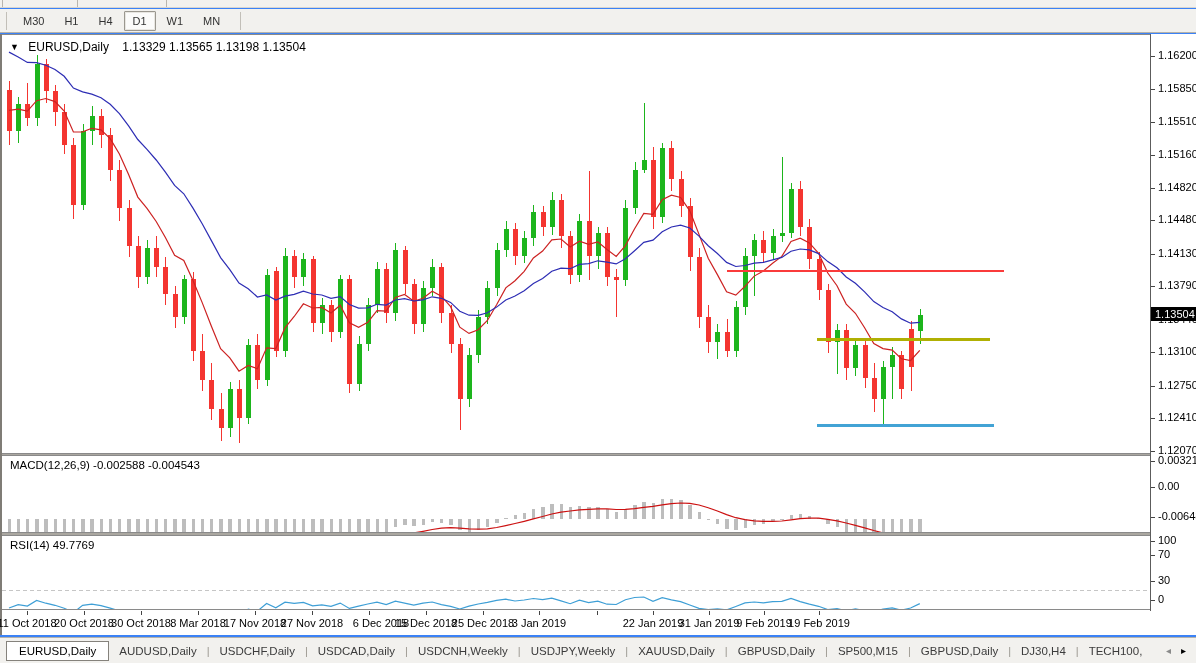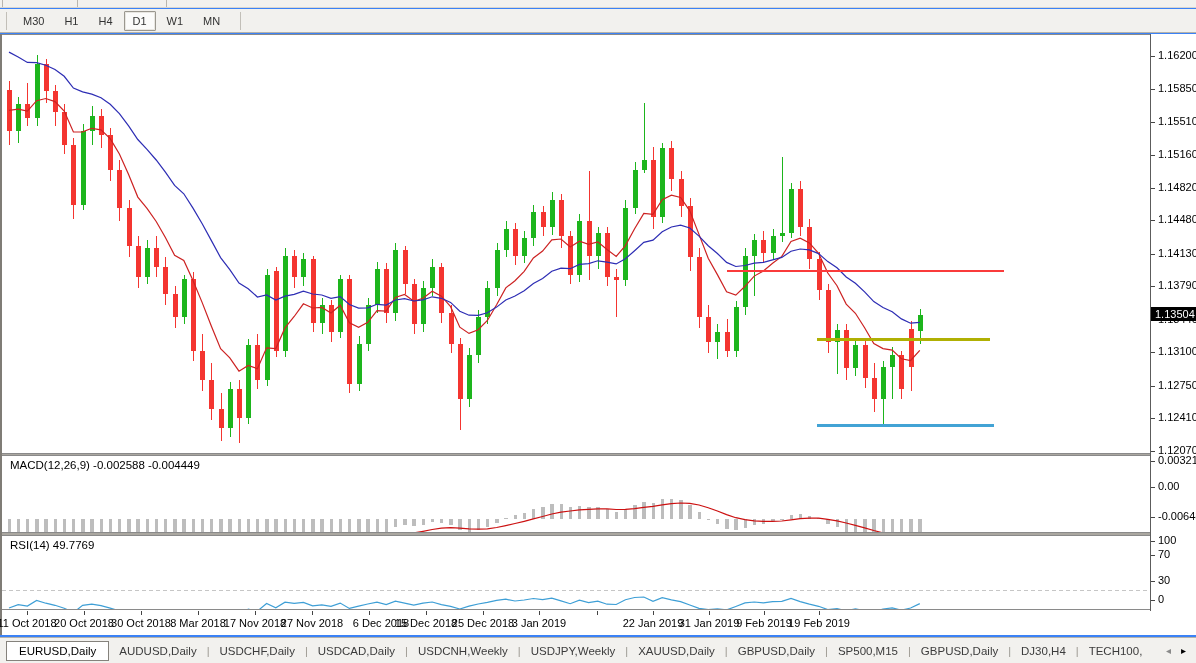--- a/index.html
+++ b/index.html
@@ -58,20 +58,25 @@
       <div class="tf-btn">H4</div>
       <div class="tf-btn active">D1</div>
       <div class="tf-btn">W1</div>
       <div class="tf-btn">MN</div>
       <div class="tb-sep" style="margin-left: 10px;"></div>
     </div>
 
   <div class="chartwin">
 
     <div class="panel-frame" style="top:0;width:1148px;height:420px;">
+      <div class="chart-title">
+        <span class="tri">▼</span>
+        <span>EURUSD,Daily</span>
+        <span style="margin-left:10px">1.13329 1.13565 1.13198 1.13504</span>
+      </div>
       <svg id="main-svg" width="1148" height="419">
           <g shape-rendering="crispEdges">
             <line x1="7.5" x2="7.5" y1="45.567329762816314" y2="109.64537107880645" stroke="#f43530" stroke-width="1"></line>
             <rect x="5" y="55.131216526395974" width="5" height="41.124713083398944" fill="#f43530"></rect>
             <line x1="16.7" x2="16.7" y1="61.825937260903885" y2="107.73259372609053" stroke="#1db51d" stroke-width="1"></line>
             <rect x="14.2" y="69.4770466717676" width="5" height="26.778882938027323" fill="#1db51d"></rect>
             <line x1="25.9" x2="25.9" y1="48.43649579189022" y2="90.517597551645" stroke="#f43530" stroke-width="1"></line>
             <rect x="23.4" y="69.4770466717676" width="5" height="13.389441469013661" fill="#f43530"></rect>
             <line x1="35.099999999999994" x2="35.099999999999994" y1="19.74483550114911" y2="90.517597551645" stroke="#1db51d" stroke-width="1"></line>
             <rect x="32.599999999999994" y="29.30872226472877" width="5" height="53.557765876052486" fill="#1db51d"></rect>
@@ -277,21 +282,21 @@
             <line x1="815" x2="988" y1="304.7486610558529" y2="304.7486610558529" stroke="#b0b003" stroke-width="3"></line>
             <line x1="815" x2="992" y1="390.82364192808046" y2="390.82364192808046" stroke="#42a3d5" stroke-width="3"></line>
           </g>
         </svg>
     </div>
 
     <div class="splitter" style="top:420px;height:2px;"></div>
 
     <div class="panel-frame" style="top:421px;width:1148px;height:78px;">
       <div class="ind-label" style="top:3px;">
-        <span>MACD(12,26,9)</span>&nbsp;<span>-0.002588 -0.004449</span>
+        <span>MACD(12,26,9)</span>&nbsp;<span>-0.002588 -0.004543</span>
       </div>
       <svg id="macd-svg" width="1148" height="76">
           <g shape-rendering="crispEdges">
             <rect x="5.5" y="63" width="3.5" height="41.54982564102517" fill="#bdbdbd"></rect>
             <rect x="14.7" y="63" width="3.5" height="38.70706196215944" fill="#bdbdbd"></rect>
             <rect x="23.9" y="63" width="3.5" height="36.830760368037865" fill="#bdbdbd"></rect>
             <rect x="33.099999999999994" y="63" width="3.5" height="31.772835639103114" fill="#bdbdbd"></rect>
             <rect x="42.3" y="63" width="3.5" height="29.03207255359611" fill="#bdbdbd"></rect>
             <rect x="51.5" y="63" width="3.5" height="27.798537115621833" fill="#bdbdbd"></rect>
             <rect x="60.699999999999996" y="63" width="3.5" height="28.43882773127765" fill="#bdbdbd"></rect>

